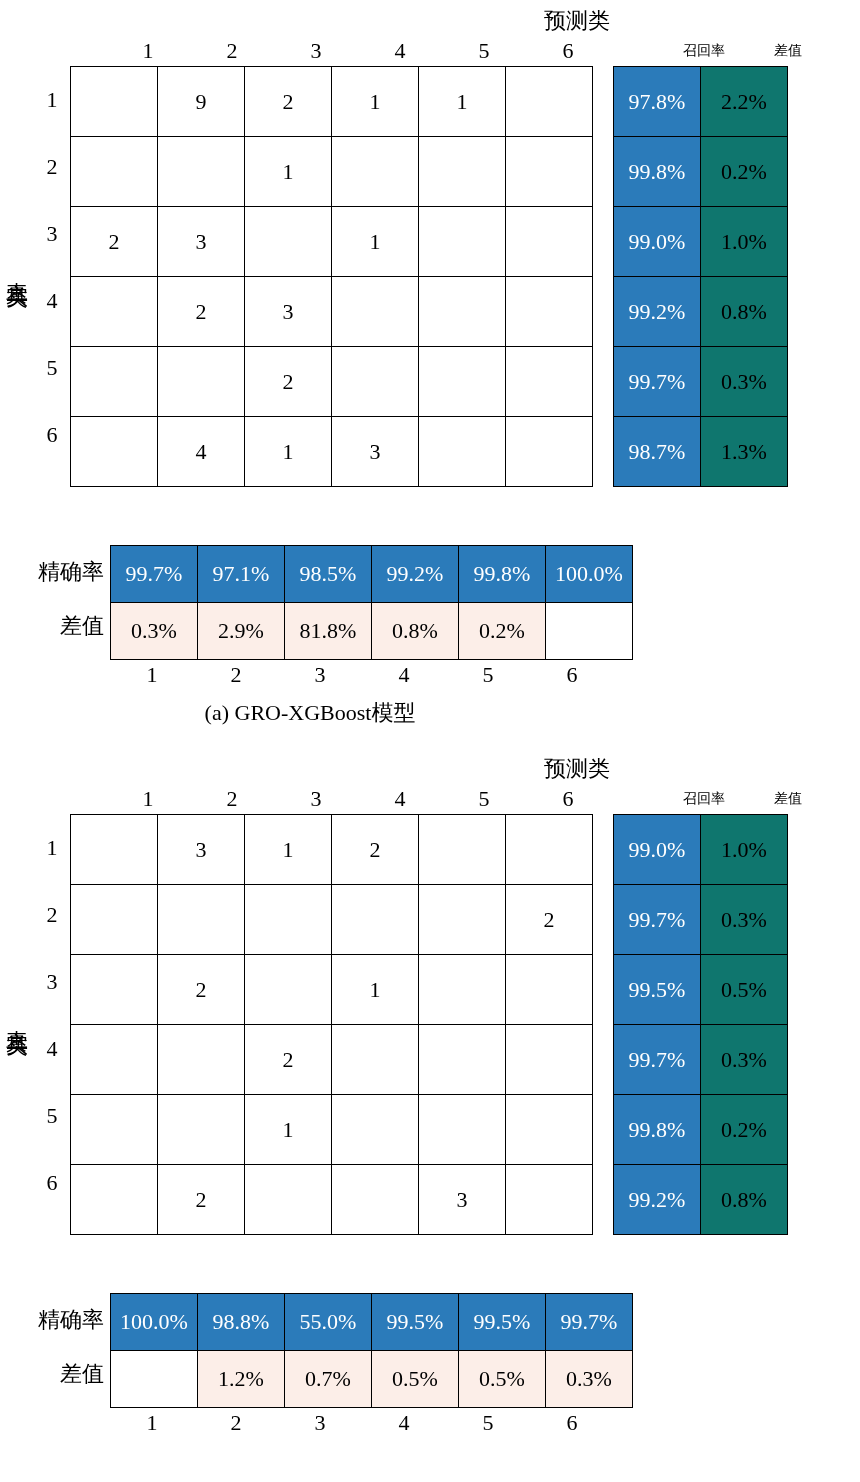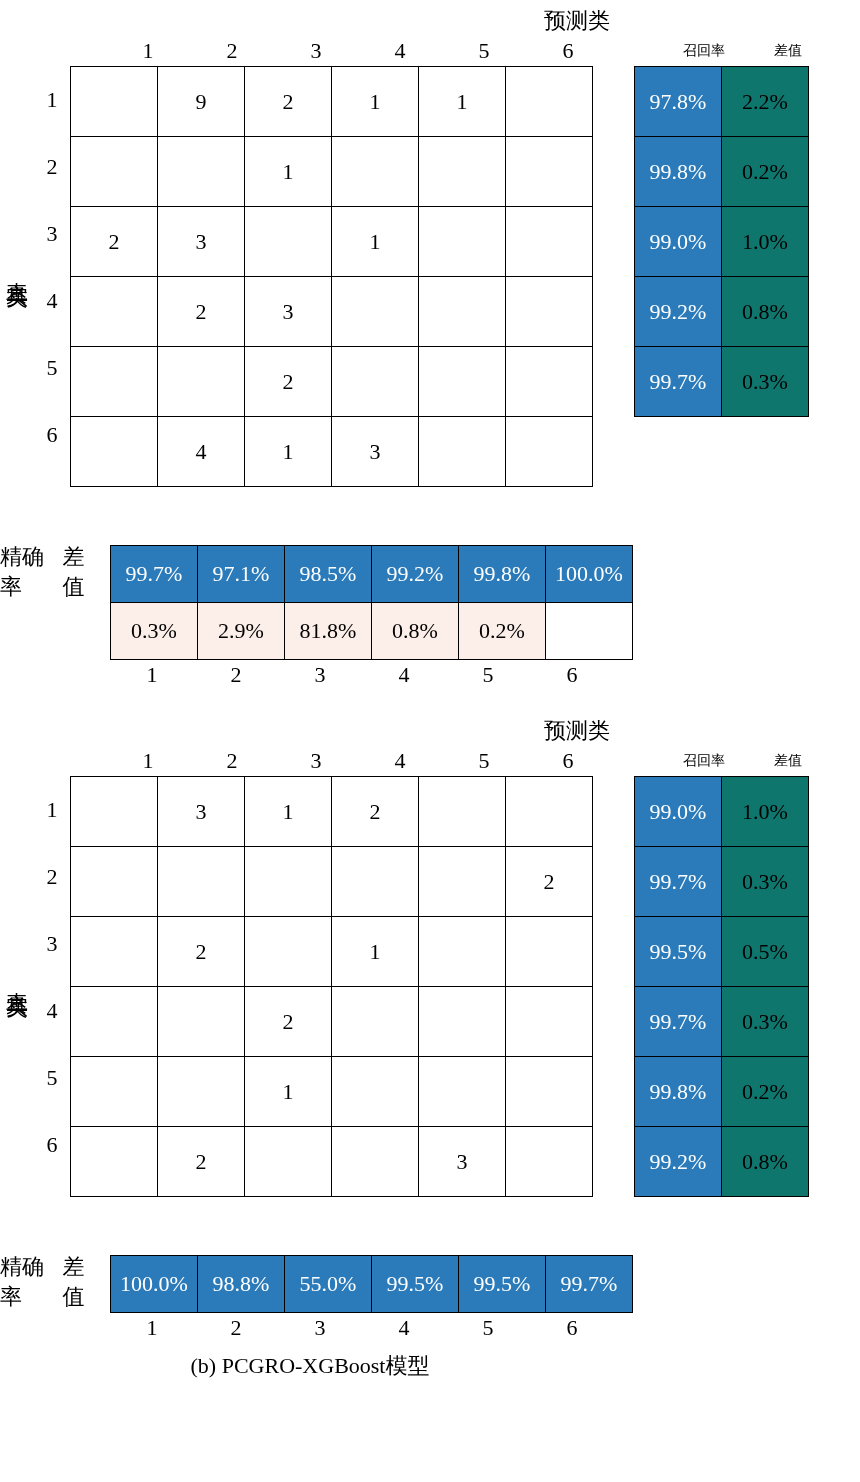--- a/index.html
+++ b/index.html
@@ -80,21 +80,21 @@
     display: flex;
   }
   .colnums div {
     width: 84px;
     text-align: center;
     font-size: 22px;
     line-height: 30px;
   }
   
   .side {
-    margin-left: 41px;
+    margin-left: 20px;
   }
   .side-head {
     display: flex;
     font-size: 14px;
     line-height: 30px;
   }
   .side-head div {
     width: 84px;
     text-align: center;
   }
@@ -119,21 +119,21 @@
     color: #000;
   }
   
   .bottom {
     display: flex;
     align-items: flex-start;
   }
   .bottom-labels {
     width: 110px;
     display: flex;
-    flex-direction: row;
+    flex-direction: column;
     align-items: flex-end;
     padding-right: 6px;
     box-sizing: border-box;
   }
   .bottom-labels div {
     height: 54px;
     display: flex;
     align-items: center;
     font-size: 22px;
   }
@@ -277,20 +277,24 @@
           <td class="diff">1.0%</td>
         </tr>
         <tr>
           <td class="rec">99.2%</td>
           <td class="diff">0.8%</td>
         </tr>
         <tr>
           <td class="rec">99.7%</td>
           <td class="diff">0.3%</td>
         </tr>
+        <tr>
+          <td class="rec">98.7%</td>
+          <td class="diff">1.3%</td>
+        </tr>
       </tbody>
         </table>
     </div>
   </div>
 
   <div style="height:58px"></div>
 
   <div class="bottom">
     <div class="bottom-labels">
       <div>精确率</div>
@@ -323,20 +327,21 @@
     <div class="colnums">
       <div>1</div>
       <div>2</div>
       <div>3</div>
       <div>4</div>
       <div>5</div>
       <div>6</div>
     </div>
   </div>
 
+  <div class="caption" style="width:620px">(a) GRO-XGBoost模型</div>
 </div>
 
 <div style="height:26px"></div>
 
 <div class="panel">
   <div style="display:flex;">
     <div style="width:106px"></div>
     <div class="col-header-title" style="width:504px">预测类</div>
     <div style="width:52px"></div>
     <div style="width:168px"></div>
@@ -467,30 +472,37 @@
     <table class="bot-grid">
       <tbody>
           <tr>
         <td class="prec">100.0%</td>
         <td class="prec">98.8%</td>
         <td class="prec">55.0%</td>
         <td class="prec">99.5%</td>
         <td class="prec">99.5%</td>
         <td class="prec">99.7%</td>
       </tr>
+      <tr>
+        <td class="pblank"></td>
+        <td class="pdiff">1.2%</td>
+        <td class="pdiff">0.7%</td>
+        <td class="pdiff">0.5%</td>
+        <td class="pdiff">0.5%</td>
+        <td class="pdiff">0.3%</td>
+      </tr>
     </tbody>
       </table>
   </div>
 
   <div style="display:flex;">
     <div style="width:110px"></div>
     <div class="colnums">
       <div>1</div>
       <div>2</div>
       <div>3</div>
       <div>4</div>
       <div>5</div>
       <div>6</div>
     </div>
   </div>
 
-  <div class="caption" style="width:620px">(b) PCGRO-XGBoost模型</div>
 </div>
 
 </body></html>

